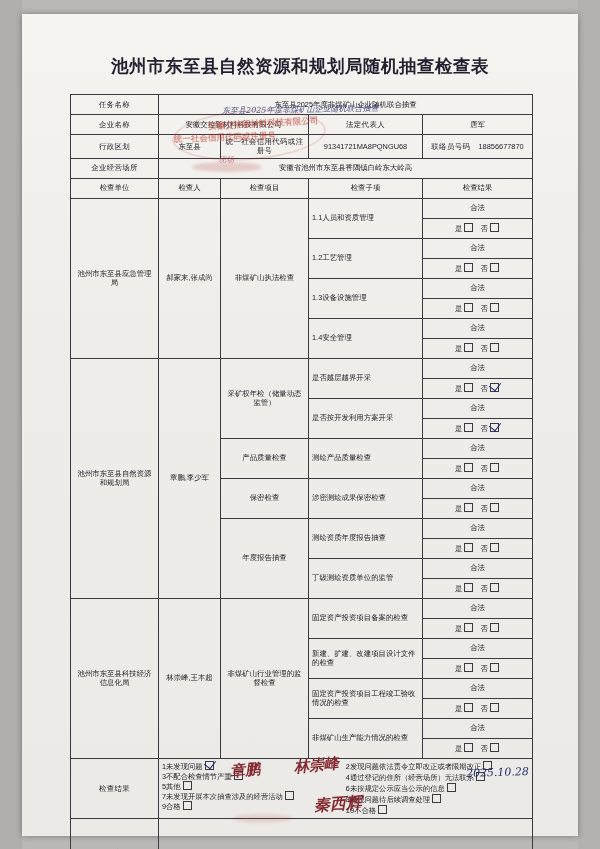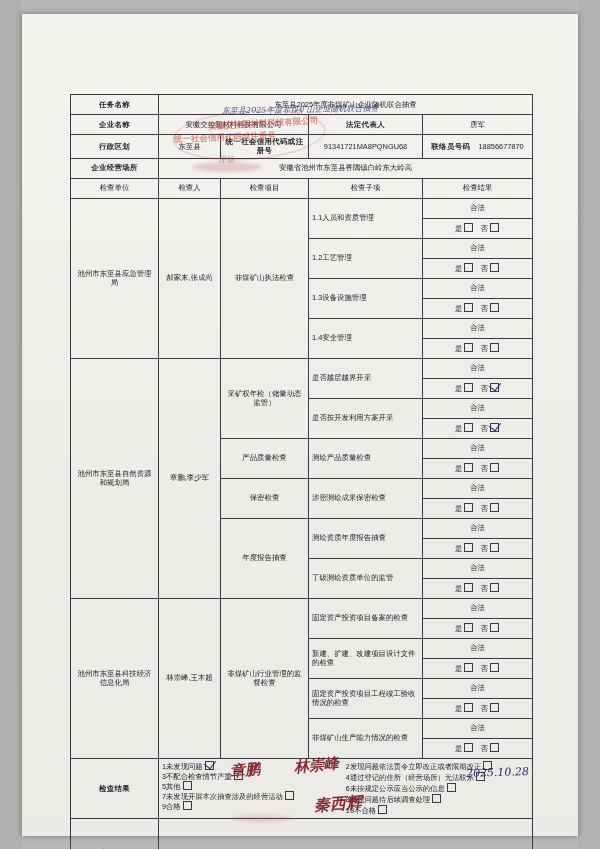--- a/index.html
+++ b/index.html
@@ -41,21 +41,21 @@
   }
   table.main td{
     border:1px solid #3a3a40;
     padding:2px 3px;
     vertical-align:middle;
     line-height:1.25;
     height:15px;
   }
   .c{text-align:center;}
   .l{text-align:left;margin-top:30px;}
-  .lbl{font-weight:bold;letter-spacing:.4px;text-align:center;}
+  .lbl{font-weight:normal;letter-spacing:.4px;text-align:center;}
   .hdr td{font-weight:normal;height:17px;}
   .vcell{line-height:1.5;}
   .box{
     display:inline-block;
     width:7px;height:7px;
     border:1px solid #3a3a40;
     vertical-align:-1px;
     margin-left:2px;margin-right:1px;
     background:transparent;
   }
@@ -126,20 +126,21 @@
 </style>
 </head>
 <body>
 
 <div class="edge-left"></div>
 <div class="edge-right"></div>
 
 <div class="page">
   <div class="paper-tint"></div>
 
+  <div class="title">池州市东至县自然资源和规划局随机抽查检查表</div>
 
   <table class="main">
     <colgroup>
       <col style="width:88px">
       <col style="width:62px">
       <col style="width:88px">
       <col style="width:114px">
       <col style="width:110px">
     </colgroup>
 

